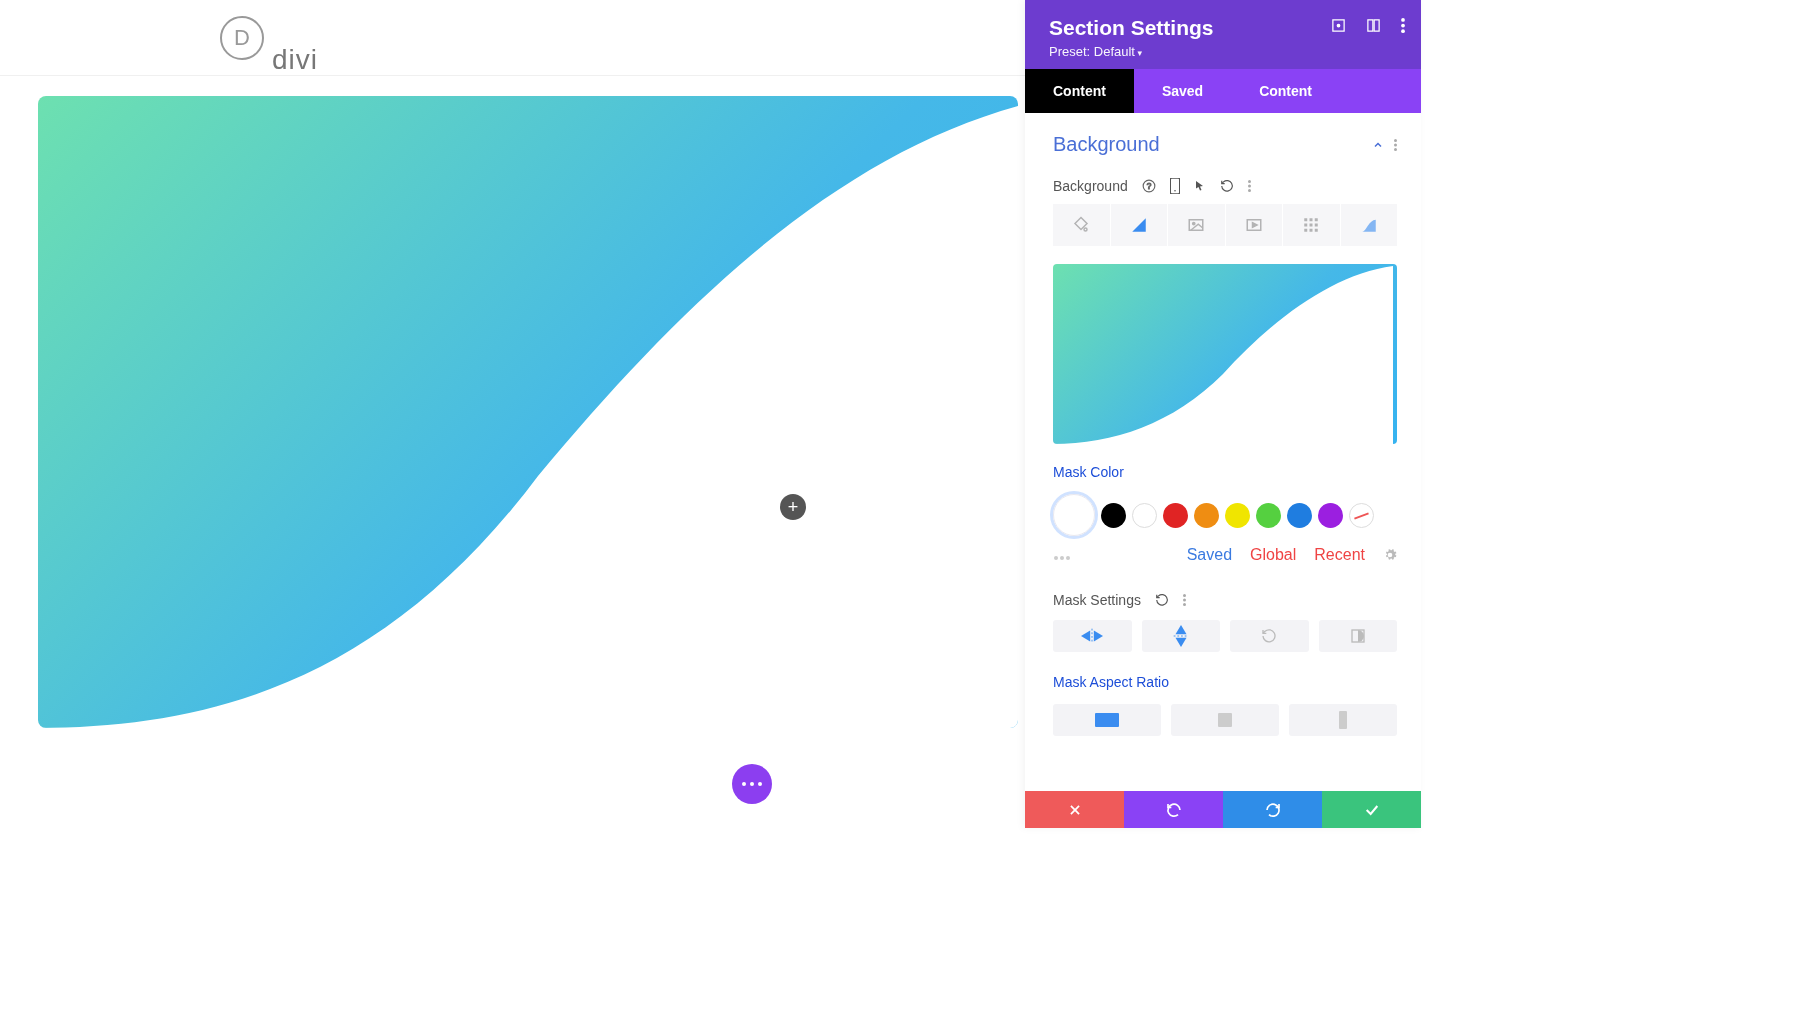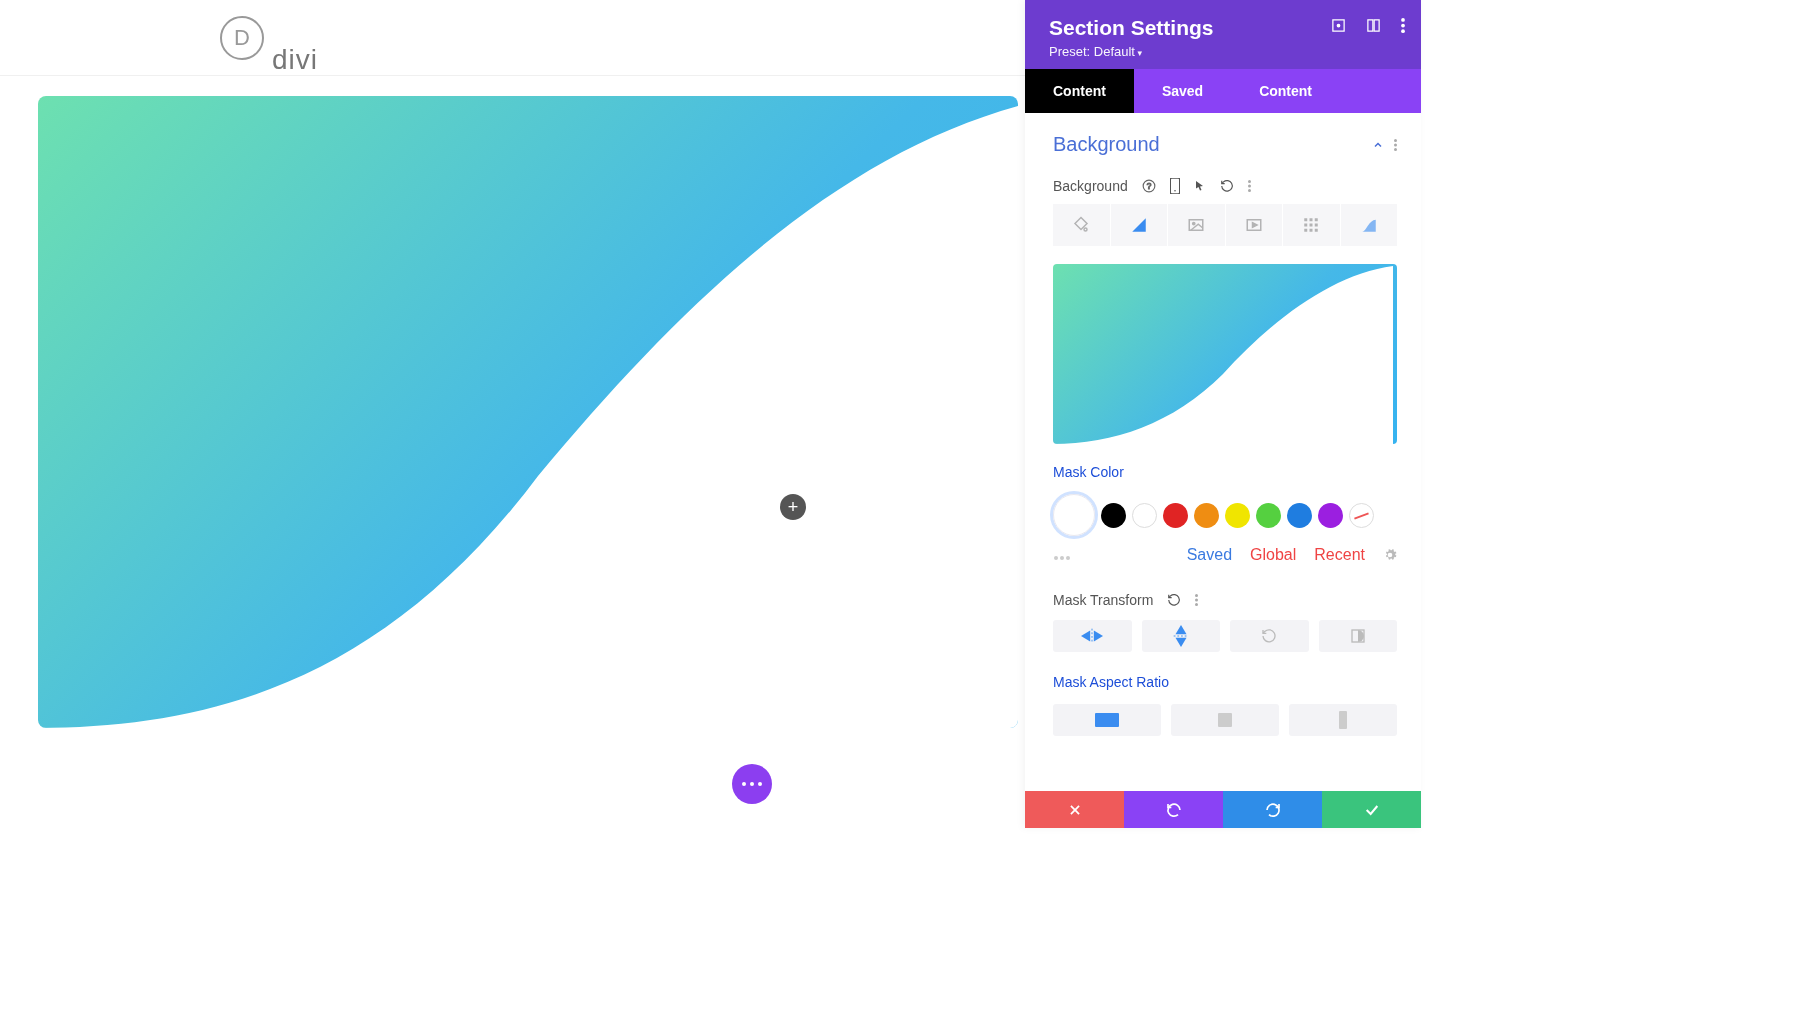--- a/index.html
+++ b/index.html
@@ -371,21 +371,21 @@
         <a class="active">Saved</a>
         <a>Global</a>
         <a>Recent</a>
         <svg width="14" height="14" viewBox="0 0 24 24" fill="#bbb">
             <path d="M12 8a4 4 0 100 8 4 4 0 000-8zm9 4l2 1-1 3-2-1a8 8 0 01-2 2l1 2-3 1-1-2a8 8 0 01-2 0l-1 2-3-1 1-2a8 8 0 01-2-2l-2 1-1-3 2-1a9 9 0 010-2l-2-1 1-3 2 1a8 8 0 012-2l-1-2 3-1 1 2a8 8 0 012 0l1-2 3 1-1 2a8 8 0 012 2l2-1 1 3-2 1a9 9 0 010 2z"></path>
           </svg>
       </div>
     </div>
 
     <div class="field-row" style="margin-bottom:12px;">
-      <span>Mask Transform</span>
+      <span>Mask Settings</span>
       <svg width="14" height="14" viewBox="0 0 24 24" fill="none" stroke="#555" stroke-width="2">
           <path d="M3 12a9 9 0 1 0 3-7l-3 3"></path>
           <polyline points="3 3 3 8 8 8"></polyline>
         </svg>
       <svg width="3" height="14" viewBox="0 0 4 16" fill="#aaa">
           <circle cx="2" cy="2" r="2"></circle>
           <circle cx="2" cy="8" r="2"></circle>
           <circle cx="2" cy="14" r="2"></circle>
         </svg>
     </div>

